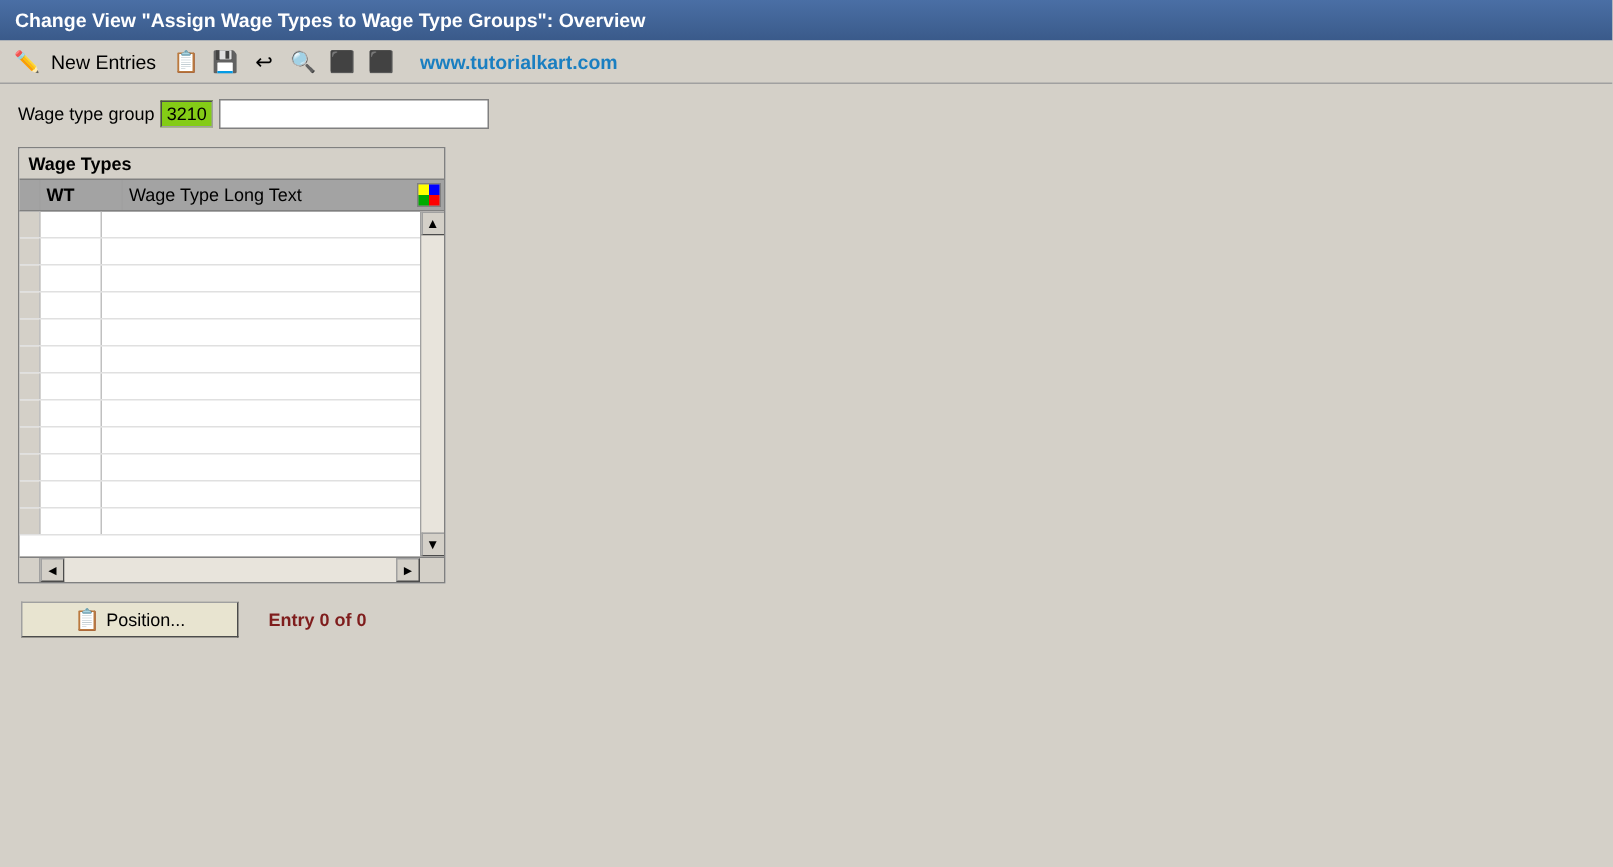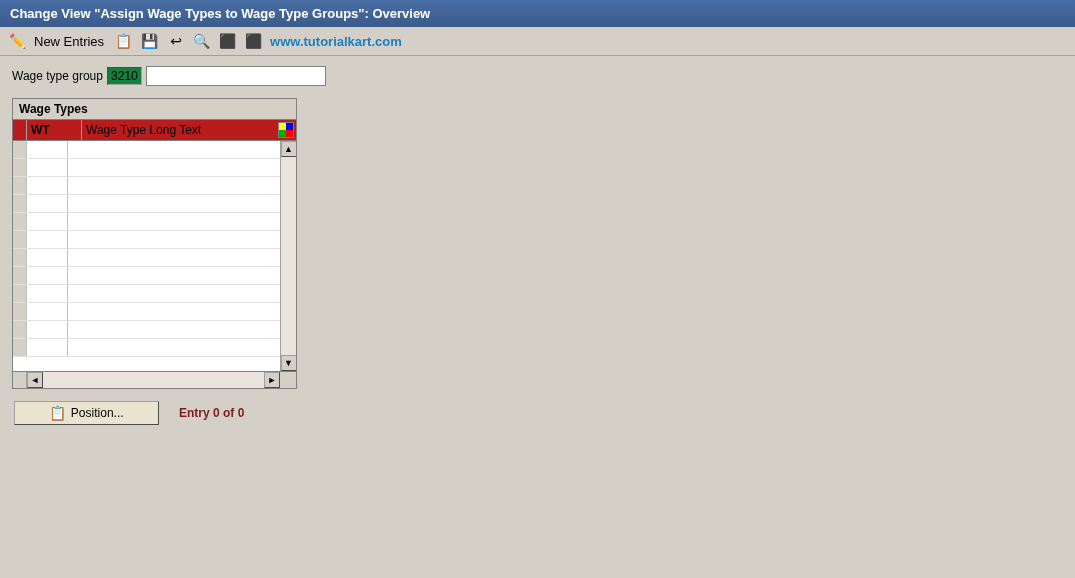--- a/index.html
+++ b/index.html
@@ -40,39 +40,39 @@
       display: inline-flex;
       align-items: center;
       justify-content: center;
       cursor: pointer;
       font-size: 14px;
     }
     .toolbar-watermark {
       color: #1a7fc1;
       font-size: 13px;
       font-weight: bold;
-      margin-left: 0;
+      margin-left: 10px;
     }
     .main-content {
       padding: 10px 12px;
     }
     .wage-group-row {
       display: flex;
       align-items: center;
       gap: 4px;
       margin-bottom: 12px;
     }
     .wage-group-label {
       font-size: 12px;
       color: #000;
     }
     .wage-group-value {
       font-size: 12px;
       color: #000;
-      background-color: #15803d;
+      background-color: #84cc16;
       border: 1px inset #a0a0a0;
       padding: 1px 3px;
       width: 35px;
       text-align: center;
     }
     .wage-group-input {
       height: 20px;
       width: 180px;
       border: 1px solid #808080;
       background-color: white;
@@ -86,21 +86,21 @@
     }
     .table-title {
       background-color: #d4d0c8;
       padding: 3px 6px;
       font-size: 12px;
       font-weight: bold;
       border-bottom: 1px solid #808080;
     }
     .table-header {
       display: flex;
-      background-color: #b91c1c;
+      background-color: #a3a3a3;
       border-bottom: 1px solid #808080;
       position: relative;
     }
     .table-header-wt {
       width: 55px;
       padding: 3px 4px;
       font-size: 12px;
       font-weight: bold;
       border-right: 1px solid #a0a0a0;
     }

